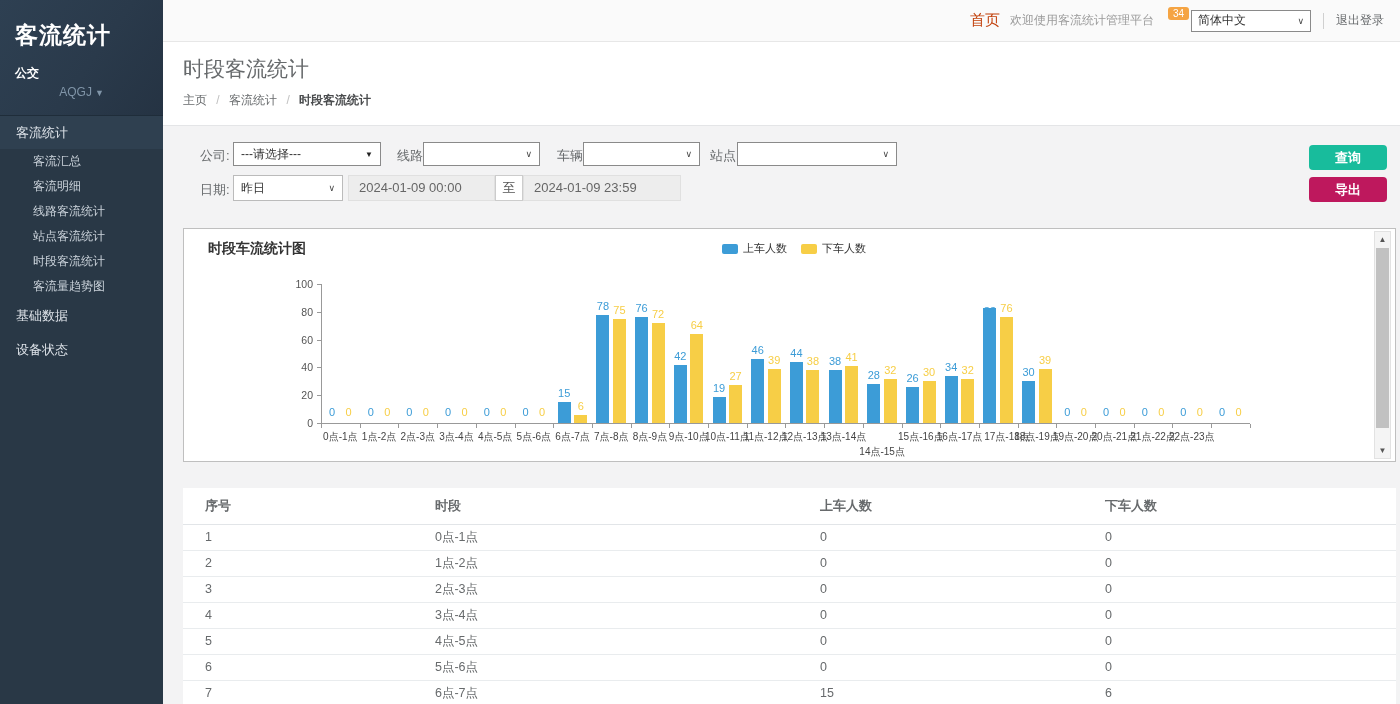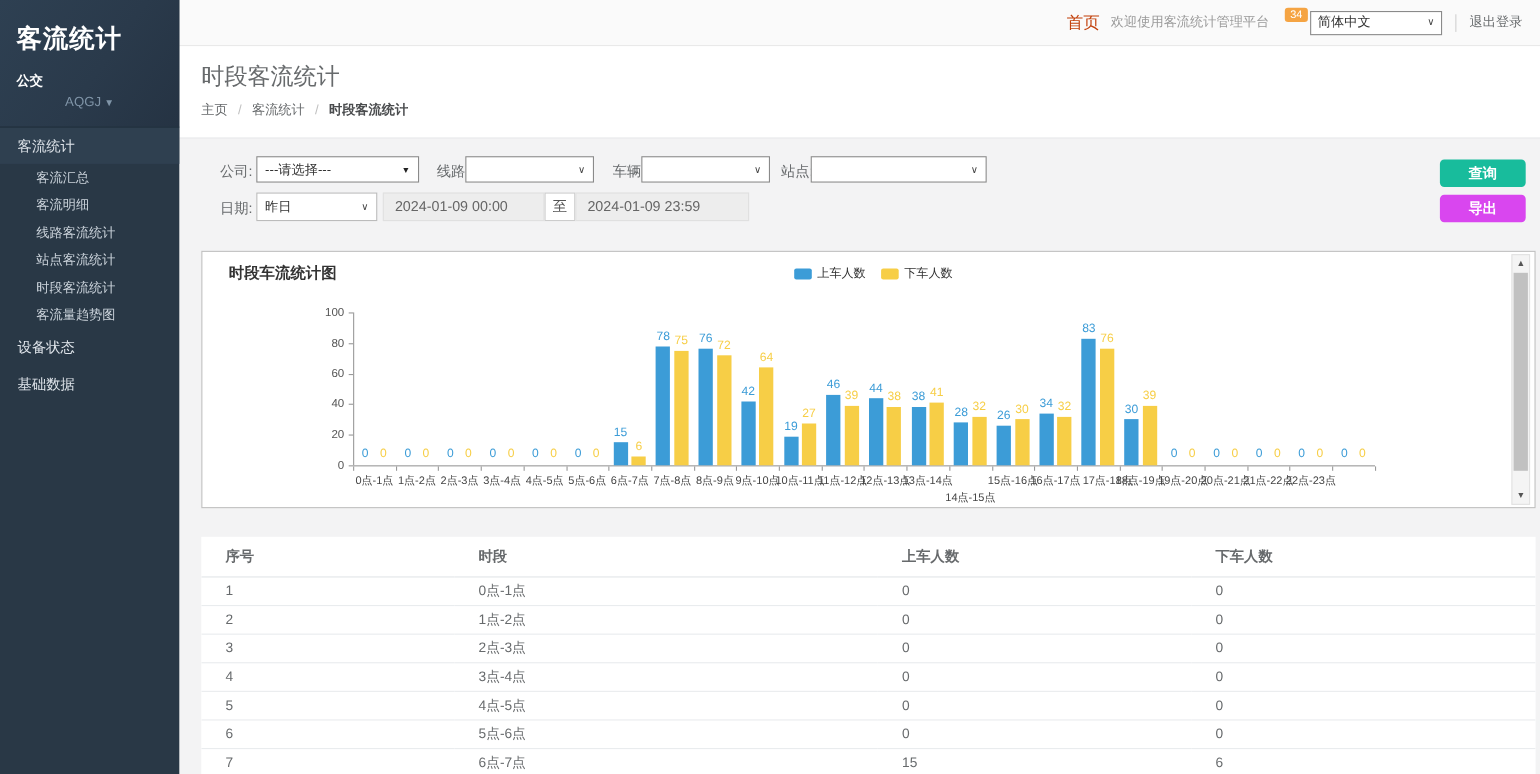--- a/index.html
+++ b/index.html
@@ -44,21 +44,21 @@
          justify-content:space-between; padding:0 7px; font-size:12px; color:#333; cursor:pointer; }
   .sel .chev { font-size:9px; color:#444; }
   .sel .tri { font-size:8px; color:#222; }
   .date-input { position:absolute; background:#ededed; border:1px solid #e0e0e0; height:26px; line-height:24px;
                 font-size:13px; color:#666; padding-left:10px; }
   .to-box { position:absolute; background:#fff; border:1px solid #ccc; height:26px; line-height:24px; font-size:13px;
             color:#555; text-align:center; }
   .btn { position:absolute; width:78px; height:25px; border:none; border-radius:4px; color:#fff; font-size:13px;
          font-weight:bold; cursor:pointer; font-family:inherit; }
   .btn-query { background:#18bc9c; }
-  .btn-export { background:#d946ef; }
+  .btn-export { background:#be185d; }
 
   
   .chart-panel { position:absolute; left:183px; top:228px; width:1213px; height:234px; background:#fff; border:1px solid #bfbfbf; overflow:hidden; }
   .chart-title { position:absolute; left:24px; top:11px; font-size:14px; font-weight:bold; color:#333; }
   .legend { position:absolute; left:538px; top:12px; display:flex; align-items:center; gap:14px; }
   .legend-item { display:flex; align-items:center; gap:5px; cursor:pointer; }
   .legend-swatch { width:16px; height:10px; border-radius:2px; }
   .legend-label { font-size:11px; color:#333; }
   #plot { position:absolute; left:0; top:0; width:100%; height:100%; }
   .axis-line { position:absolute; background:#999; }
@@ -93,22 +93,22 @@
       <div class="org-code"><span>AQGJ</span><span class="caret">▼</span></div>
     </div>
     <div class="menu" id="sidebar-menu">
         <div class="menu-parent active">客流统计</div>
         <div class="menu-sub">客流汇总</div>
         <div class="menu-sub">客流明细</div>
         <div class="menu-sub">线路客流统计</div>
         <div class="menu-sub">站点客流统计</div>
         <div class="menu-sub">时段客流统计</div>
         <div class="menu-sub">客流量趋势图</div>
+        <div class="menu-parent">基础数据</div>
         <div class="menu-parent">设备状态</div>
-        <div class="menu-parent">基础数据</div>
       </div>
   </div>
 
   <div class="topbar">
     <span class="home-link">首页</span>
     <span class="welcome-text">欢迎使用客流统计管理平台</span>
     <span class="topbar-badge">34</span>
     <div class="lang-select">
       <span>简体中文</span>
       <span class="chev">∨</span>
@@ -247,21 +247,21 @@
         <div class="bar-val" style="left: 599.4px; top: 118px; color: rgb(60, 156, 215);">44</div>
         <div class="bar" style="left: 644.6px; top: 141px; width: 13px; height: 53px; background: rgb(60, 156, 215);"></div>
         <div class="bar-val" style="left: 638.1px; top: 126px; color: rgb(60, 156, 215);">38</div>
         <div class="bar" style="left: 683.3px; top: 155px; width: 13px; height: 39px; background: rgb(60, 156, 215);"></div>
         <div class="bar-val" style="left: 676.8px; top: 140px; color: rgb(60, 156, 215);">28</div>
         <div class="bar" style="left: 722px; top: 158px; width: 13px; height: 36px; background: rgb(60, 156, 215);"></div>
         <div class="bar-val" style="left: 715.5px; top: 143px; color: rgb(60, 156, 215);">26</div>
         <div class="bar" style="left: 760.7px; top: 147px; width: 13px; height: 47px; background: rgb(60, 156, 215);"></div>
         <div class="bar-val" style="left: 754.2px; top: 132px; color: rgb(60, 156, 215);">34</div>
         <div class="bar" style="left: 799.4px; top: 79px; width: 13px; height: 115px; background: rgb(60, 156, 215);"></div>
-        <div class="bar-val" style="left: 792.9px; top: 64px; color: rgb(60, 156, 215);">83</div>
+        <div class="bar-val" style="left: 792.9px; top: 76px; color: rgb(60, 156, 215);">83</div>
         <div class="bar" style="left: 838.1px; top: 152px; width: 13px; height: 42px; background: rgb(60, 156, 215);"></div>
         <div class="bar-val" style="left: 831.6px; top: 137px; color: rgb(60, 156, 215);">30</div>
         <div class="bar-val" style="left: 870.3px; top: 177px; color: rgb(60, 156, 215);">0</div>
         <div class="bar-val" style="left: 909px; top: 177px; color: rgb(60, 156, 215);">0</div>
         <div class="bar-val" style="left: 947.7px; top: 177px; color: rgb(60, 156, 215);">0</div>
         <div class="bar-val" style="left: 986.4px; top: 177px; color: rgb(60, 156, 215);">0</div>
         <div class="bar-val" style="left: 1025.1px; top: 177px; color: rgb(60, 156, 215);">0</div>
         <div class="bar-val" style="left: 151.5px; top: 177px; color: rgb(247, 206, 70);">0</div>
         <div class="bar-val" style="left: 190.2px; top: 177px; color: rgb(247, 206, 70);">0</div>
         <div class="bar-val" style="left: 228.9px; top: 177px; color: rgb(247, 206, 70);">0</div>

